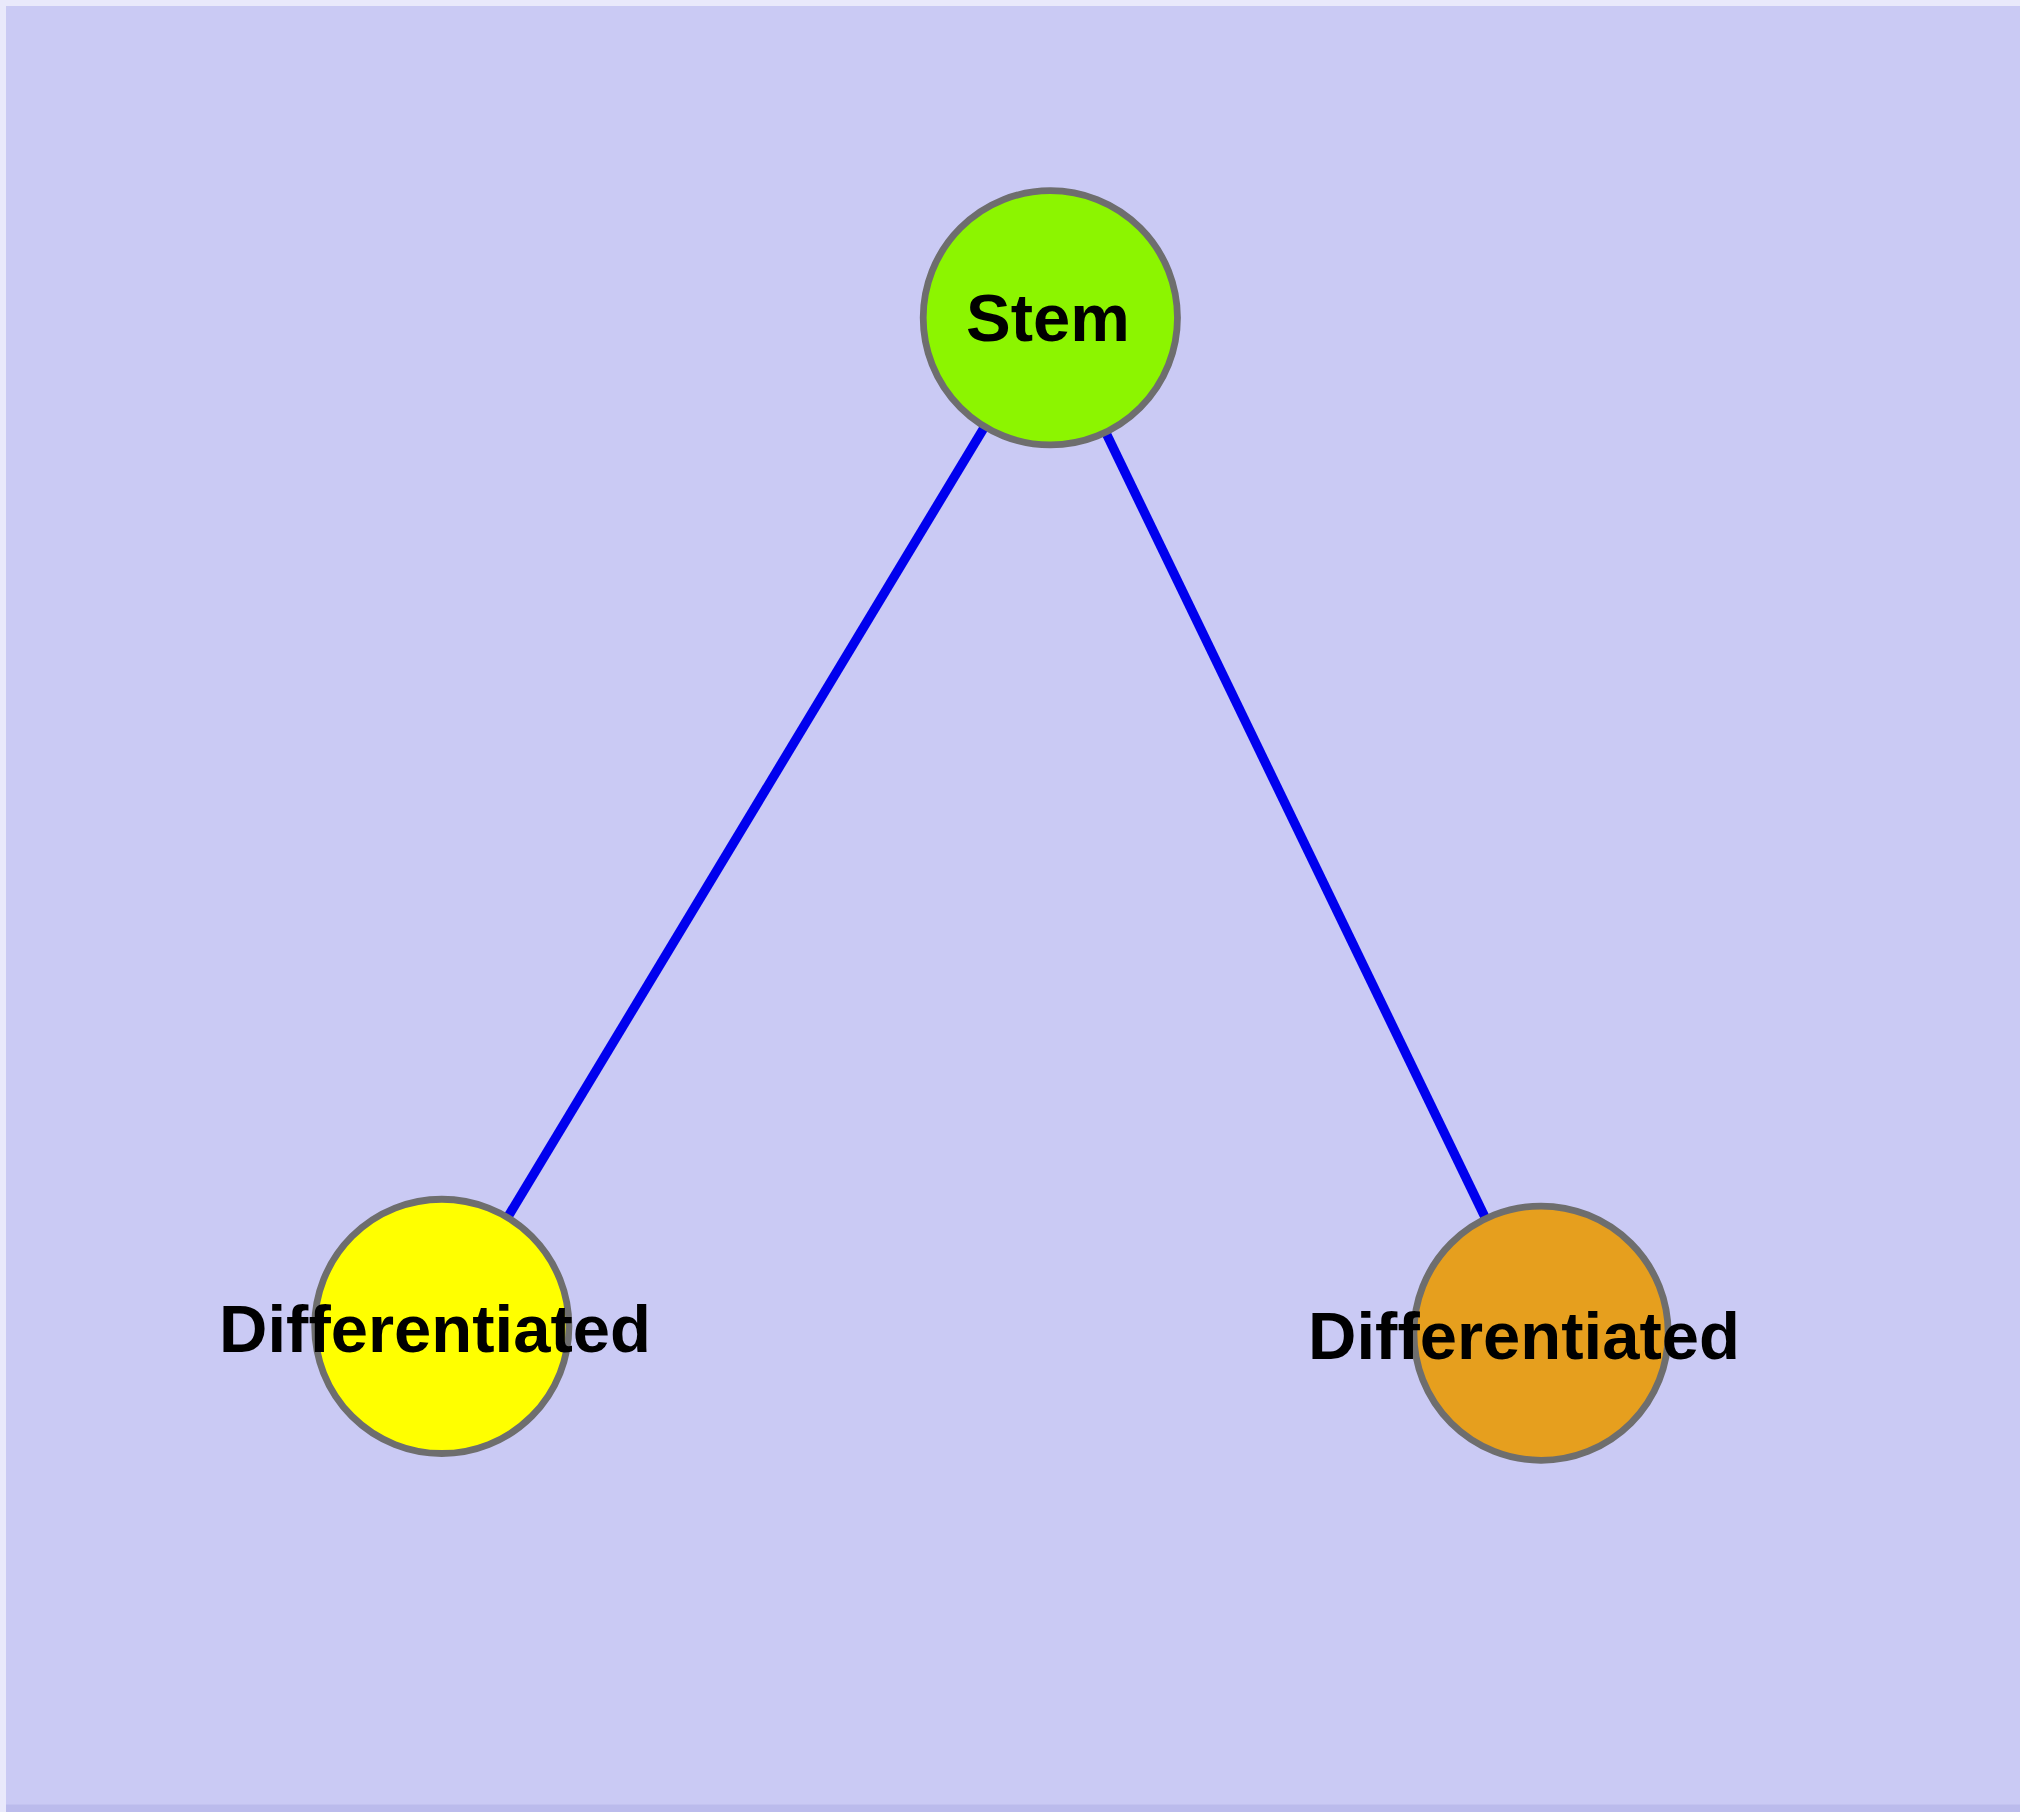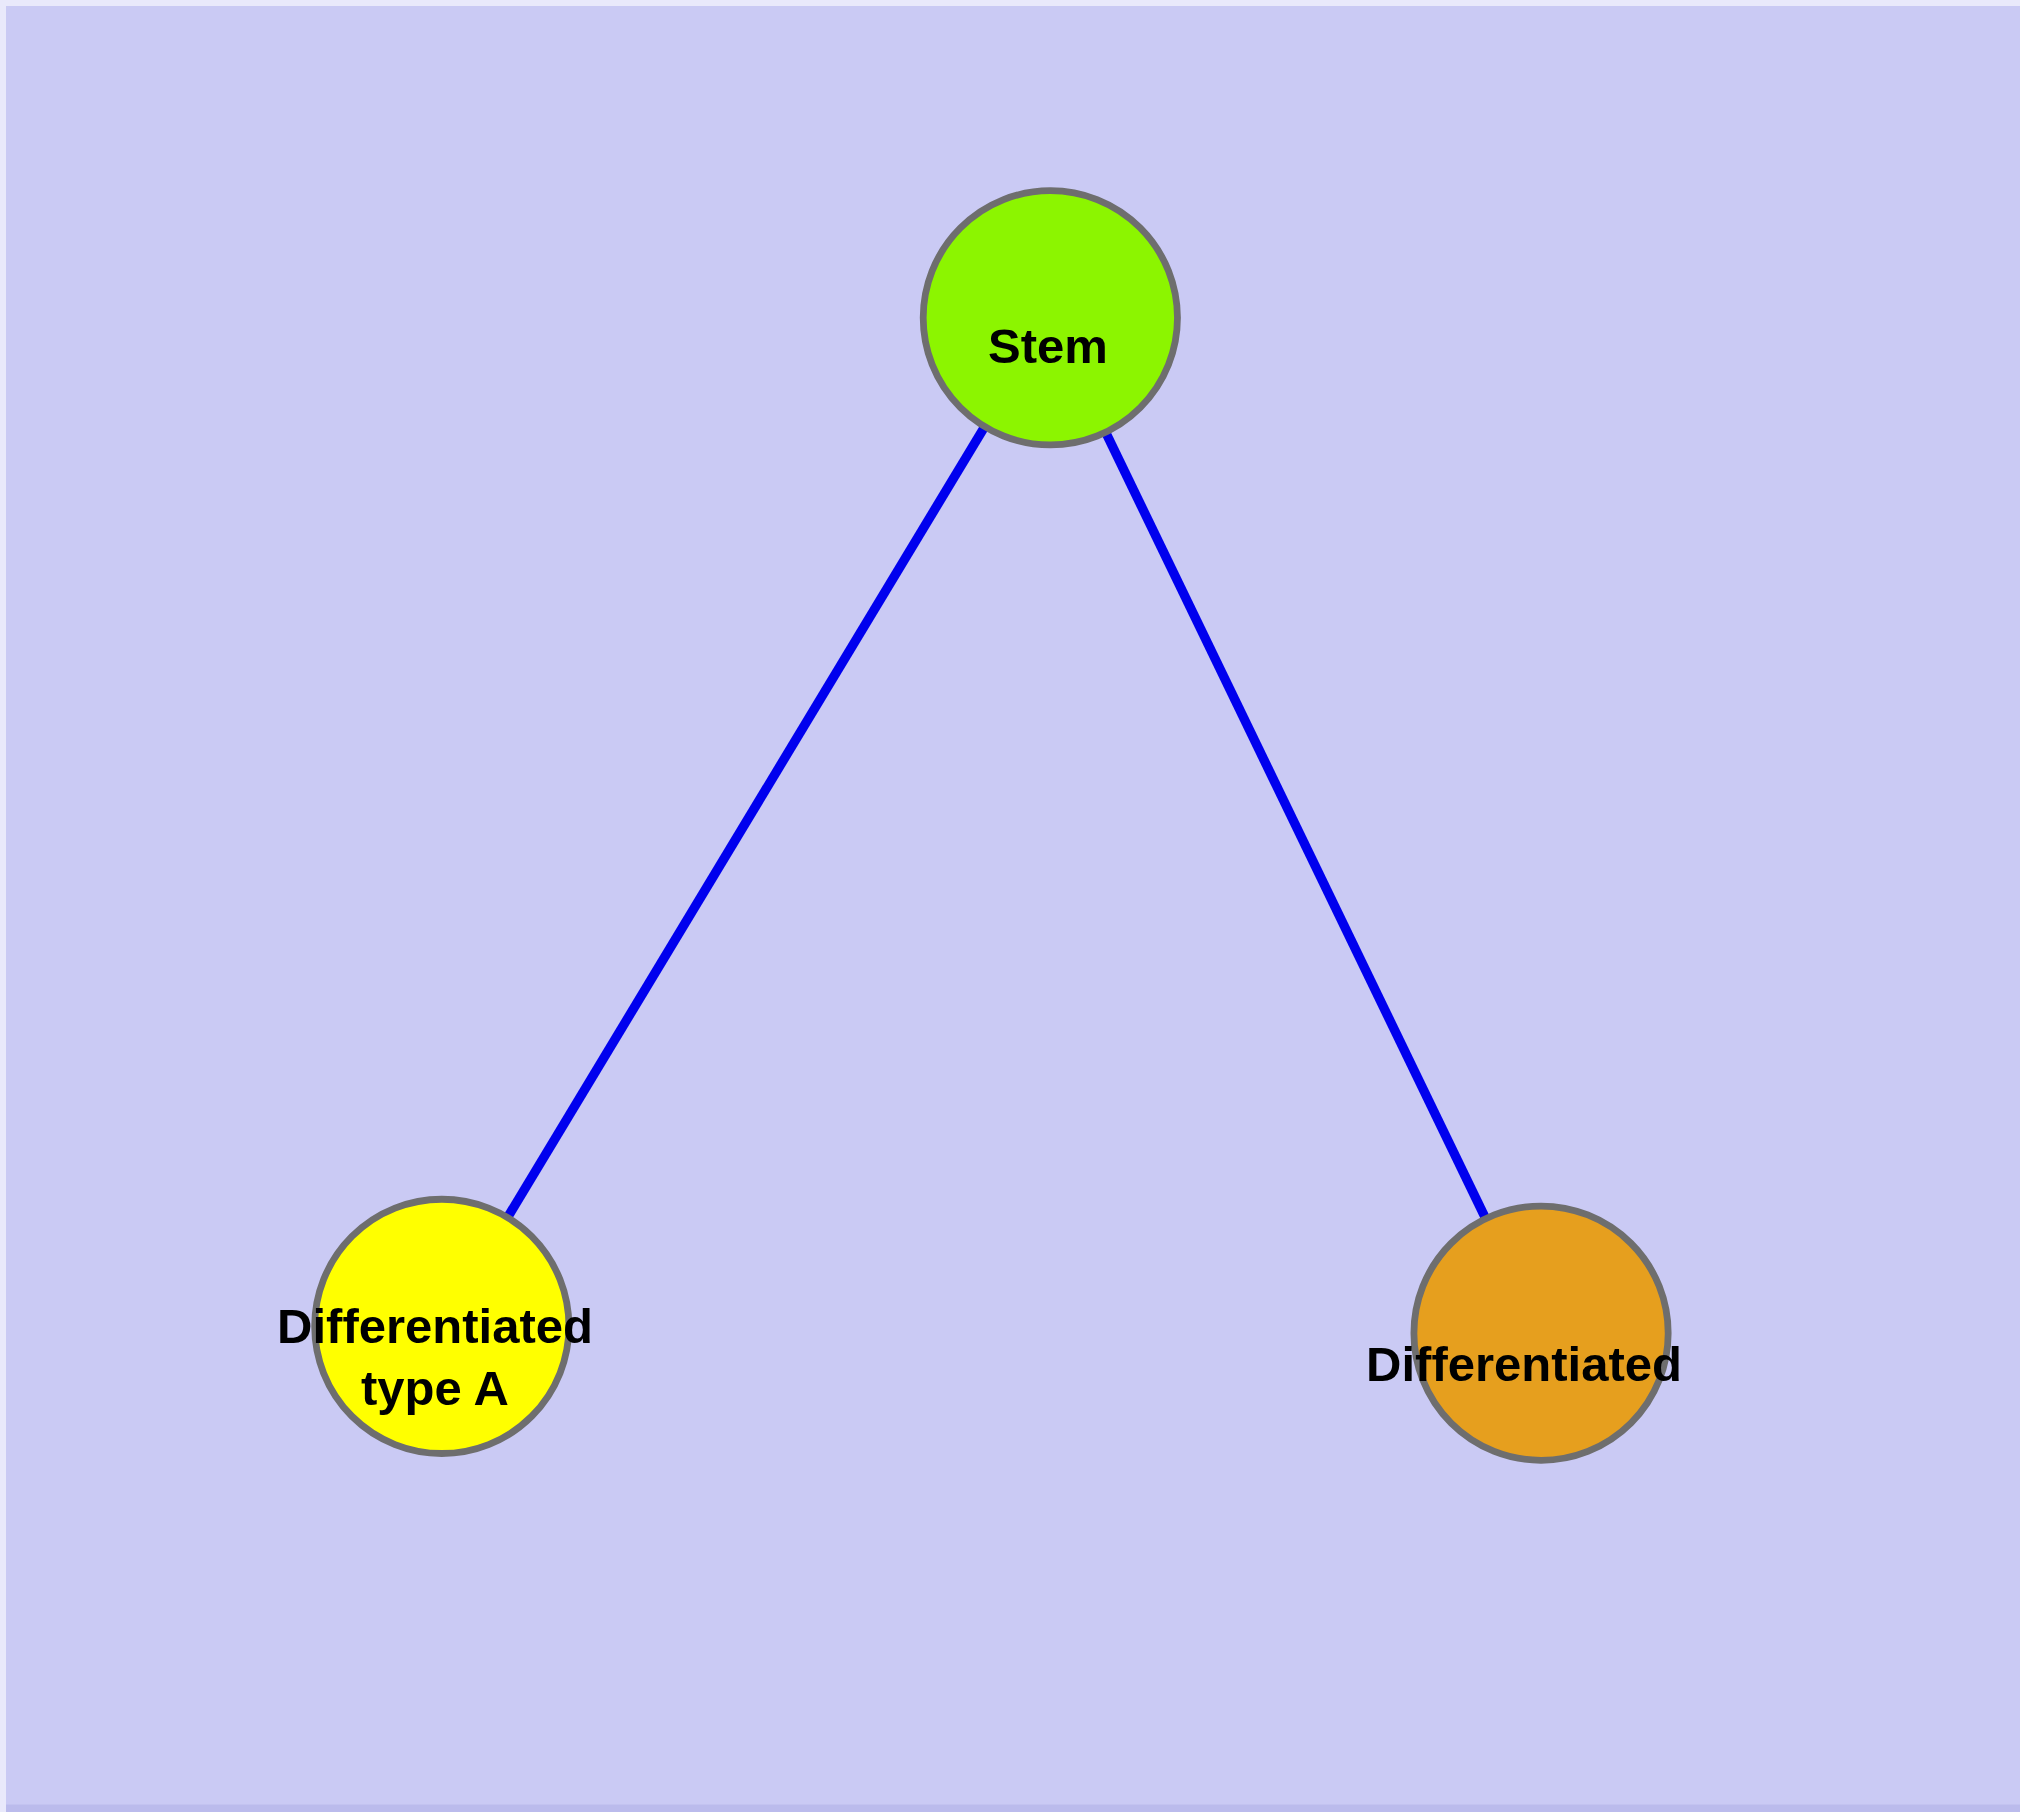--- a/index.html
+++ b/index.html
@@ -21,26 +21,25 @@
     left: 0;
     top: 0;
     width: 2021px;
     height: 1812px;
   }
   .node-label {
     position: absolute;
     transform: translate(-50%, -50%);
     text-align: center;
     font-weight: bold;
-    font-size: 49px;
+    font-size: 67px;
     line-height: 1.27;
     color: #000000;
     white-space: nowrap;
     pointer-events: none;
-    margin-top: 28px;
   }
   .node-label .label-line {
     display: block;
   }
 </style>
 </head>
 <body>
 
 <div class="canvas">
 
@@ -55,21 +54,20 @@
       <circle cx="1239" cy="375" r="150" fill="#8cf500"></circle>
       <circle cx="521" cy="1565" r="150" fill="#ffff00"></circle>
       <circle cx="1818" cy="1573" r="150" fill="#e69f1e"></circle>
     </g>
   </svg>
 
   <div class="node-label" style="left:1048px; top:318px;">Stem</div>
 
   <div class="node-label" style="left:435px; top:1329px;">
     <span class="label-line">Differentiated</span>
-    <span class="label-line">type A</span>
   </div>
 
   <div class="node-label" style="left:1524px; top:1336px;">
     <span class="label-line">Differentiated</span>
   </div>
 
 </div>
 
 
 </body></html>

